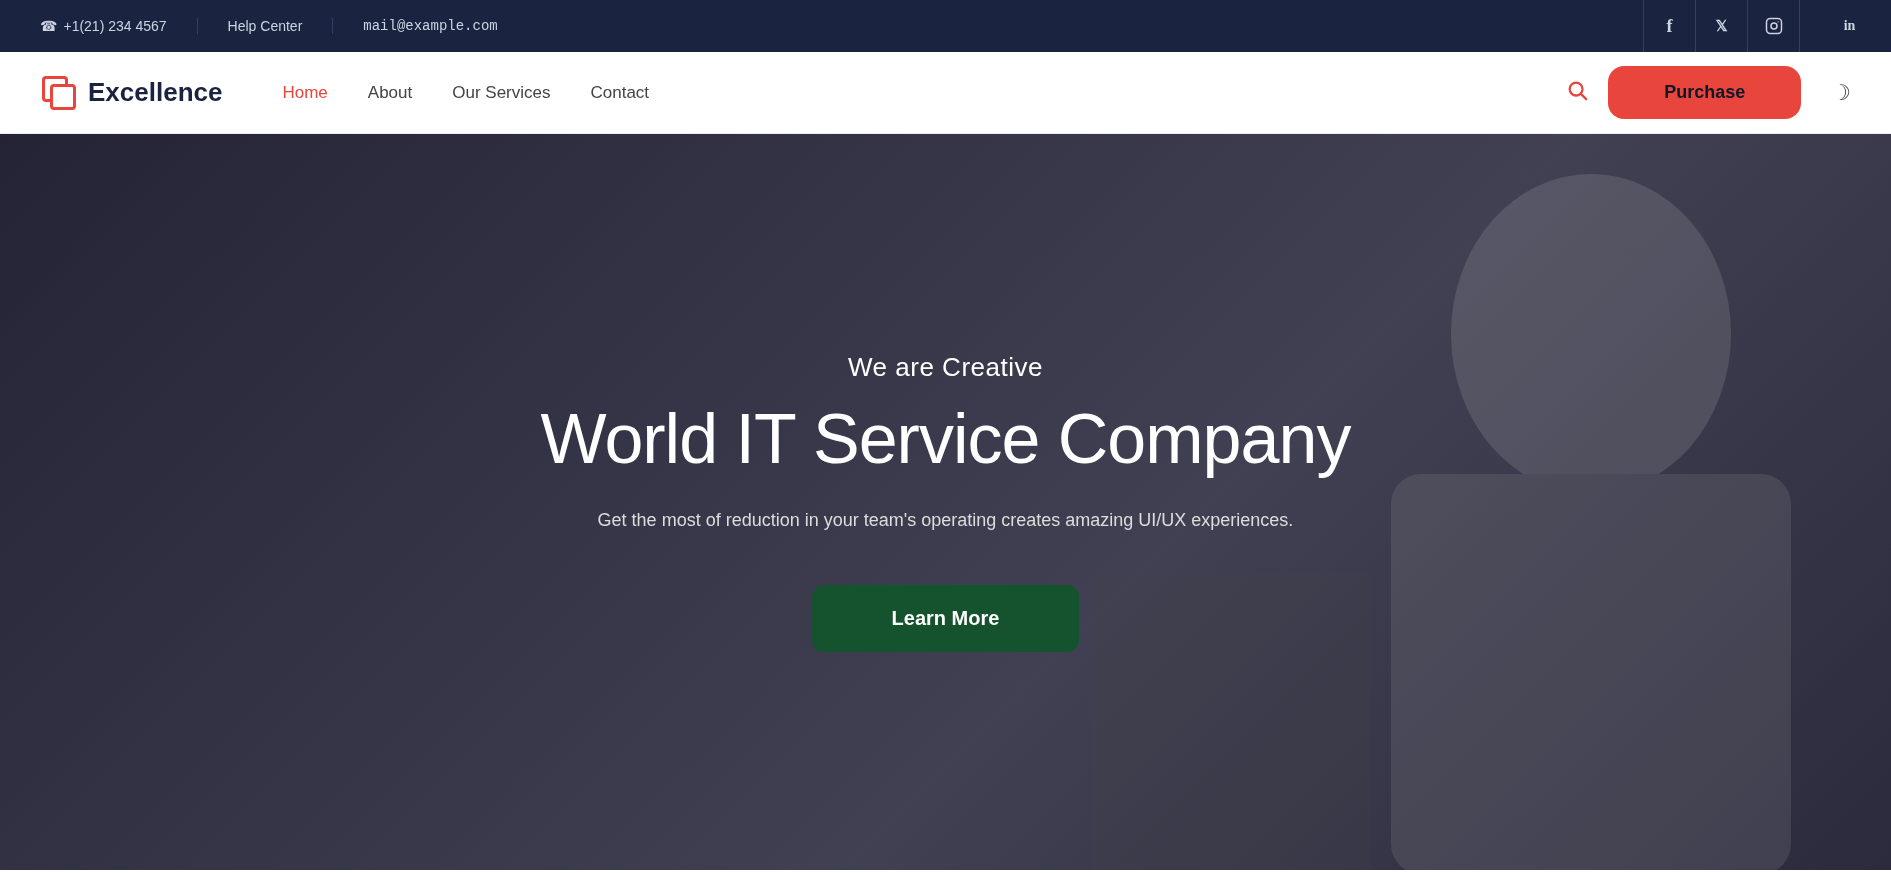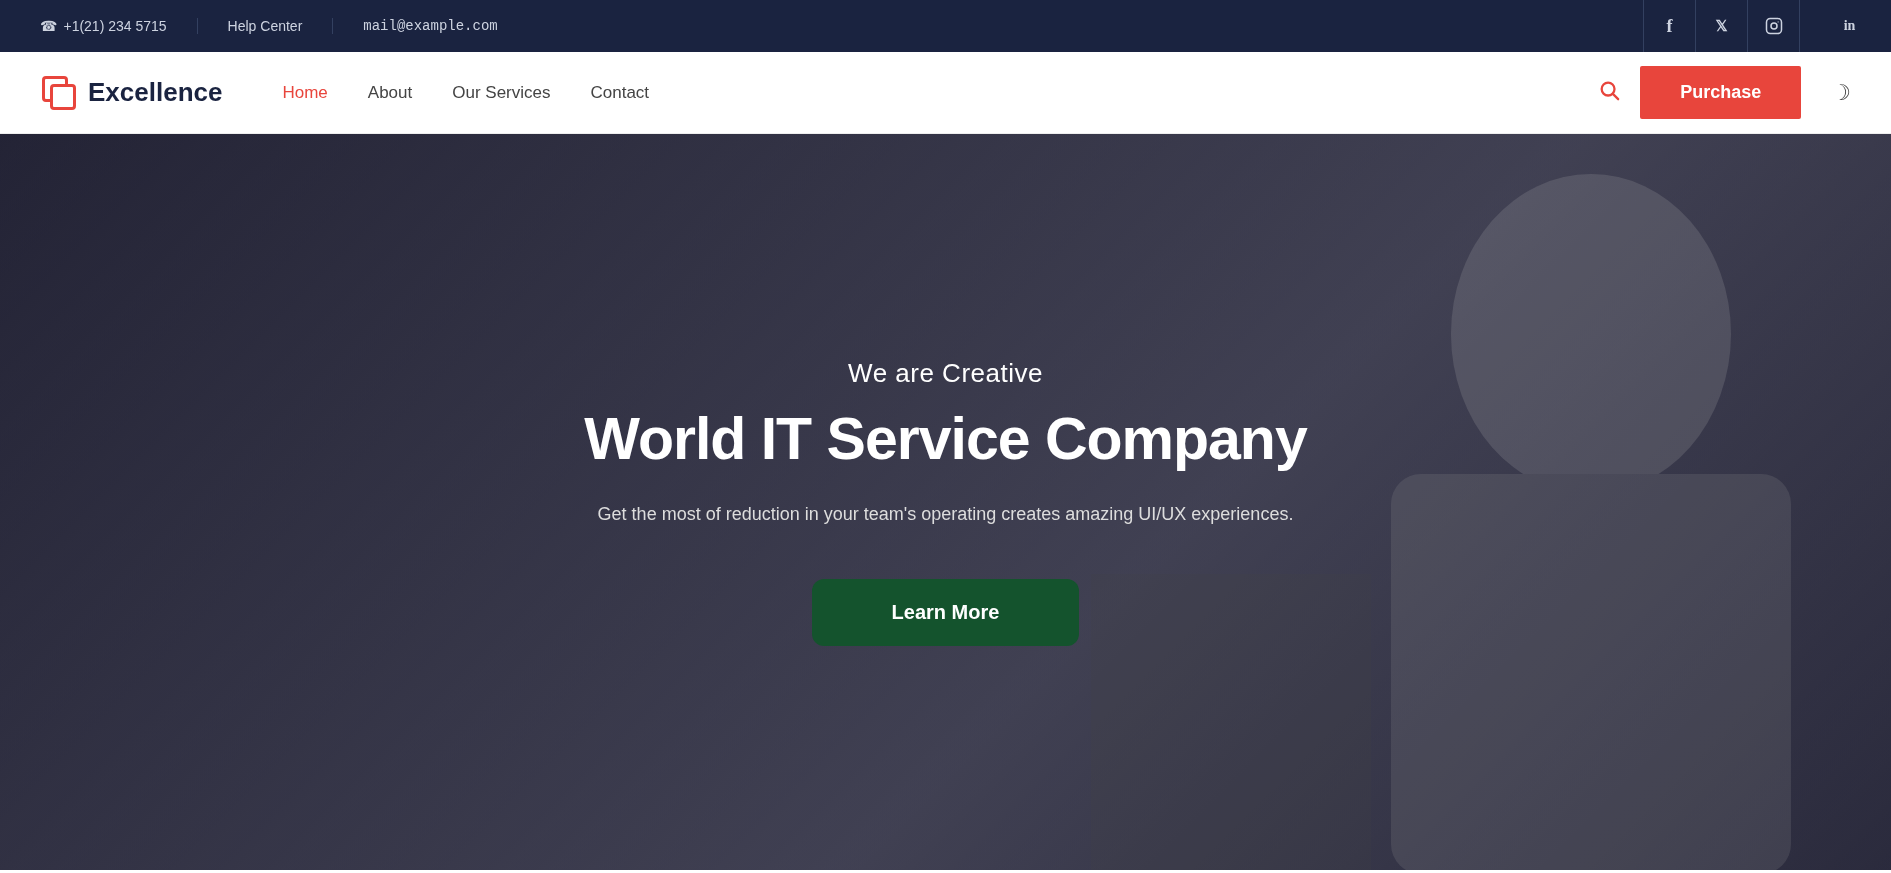--- a/index.html
+++ b/index.html
@@ -116,24 +116,24 @@
       align-items: center;
       gap: 20px;
     }
     .search-icon {
       color: #e8453c;
       font-size: 20px;
       cursor: pointer;
     }
     .purchase-btn {
       background: #e8453c;
-      color: #ffffff;
+      color: #0f172a;
       border: none;
-      border-radius: 2px;
-      padding: 16px 40px;
+      border-radius: 16px;
+      padding: 16px 56px;
       font-size: 18px;
       font-weight: 700;
       cursor: pointer;
     }
     .dark-mode-icon {
       font-size: 22px;
       color: #444;
       cursor: pointer;
       margin-left: 10px;
     }
@@ -164,22 +164,22 @@
       z-index: 2;
       max-width: 900px;
     }
     .hero-subtitle {
       font-size: 26px;
       font-weight: 400;
       margin-bottom: 18px;
       letter-spacing: 0.5px;
     }
     .hero-title {
-      font-size: 59px;
-      font-weight: 700;
+      font-size: 70px;
+      font-weight: 400;
       line-height: 1.1;
       margin-bottom: 28px;
       letter-spacing: -1px;
     }
     .hero-desc {
       font-size: 18px;
       line-height: 1.6;
       color: #ddd;
       margin-bottom: 50px;
       max-width: 760px;
@@ -197,21 +197,21 @@
       cursor: pointer;
     }
   </style>
 </head>
 <body>
 
 <div class="top-bar">
   <div class="top-bar-left">
     <div class="top-bar-item">
       <span>☎</span>
-      <span>+1(21) 234 5715</span>
+      <span>+1(21) 234 4567</span>
     </div>
     <div class="top-bar-item">
       <span>Help Center</span>
     </div>
     <div class="top-bar-item">
       <span>mail@example.com</span>
     </div>
   </div>
   <div class="top-bar-socials">
     <div class="social-icon" style="font-family: serif; font-weight: 700; font-size: 18px;">f</div>

